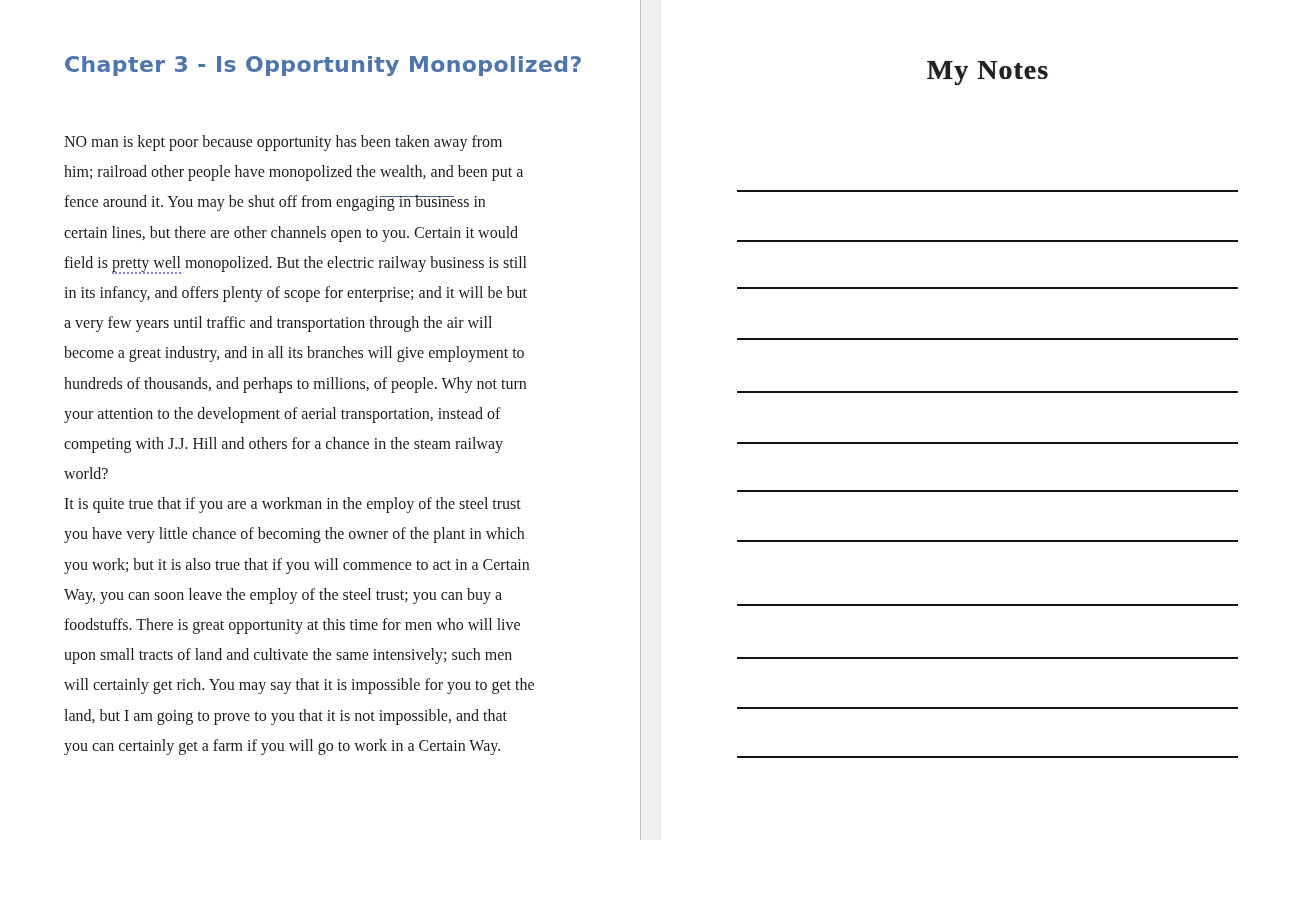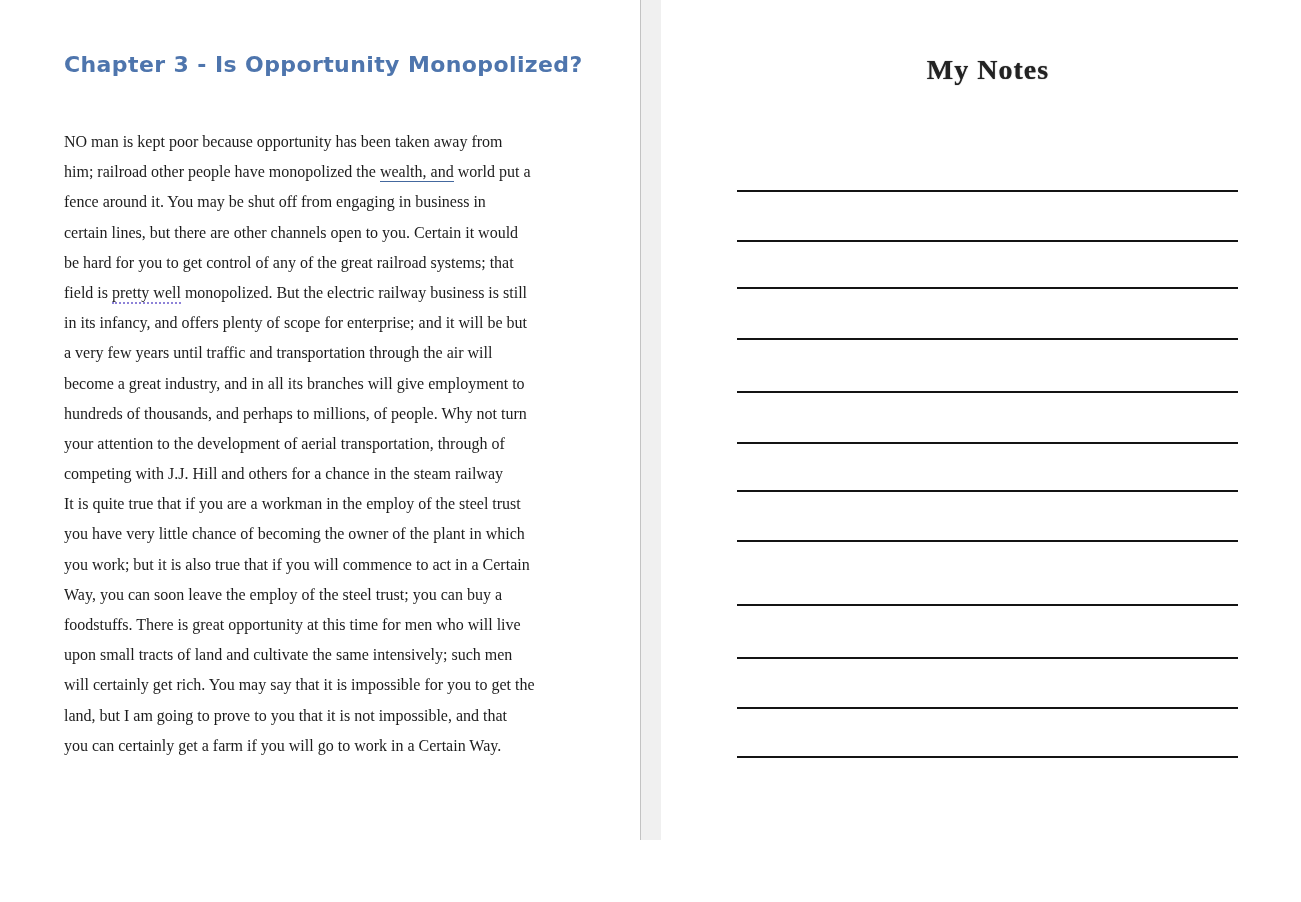--- a/index.html
+++ b/index.html
@@ -40,21 +40,21 @@
     position:absolute;left:64px;top:127px;width:540px;
     color:var(--body_text);
     font-size:16px;
   }
   .para + .para{}
   .tline{
     height:30.2px;line-height:30.2px;white-space:nowrap;
   }
   .u-solid{
     border-bottom:1.5px solid var(--underline_solid);
-    padding-bottom:1px;
+    padding-bottom:16px;
     text-align:center;
   }
   .u-dotted{
     border-bottom:2px dotted var(--underline_dotted);
     padding-bottom:1px;
   }
   .notes-heading{
     position:absolute;left:0;top:54px;width:100%;margin:0;
     padding-left:14px;box-sizing:border-box;
     text-align:center;
@@ -80,31 +80,31 @@
 <body>
 
 <div class="spread">
 
   <section class="page left">
     <h1 class="chapter-heading">Chapter 3 - Is Opportunity Monopolized?</h1>
 
     <div class="body-text">
         <div class="para">
           <div class="tline"><span>NO man is kept poor because opportunity has been taken away from</span></div>
-          <div class="tline"><span>him; railroad other people have monopolized the </span><span class="u-solid">wealth, and</span><span> world put a</span></div>
+          <div class="tline"><span>him; railroad other people have monopolized the </span><span class="u-solid">wealth, and</span><span> been put a</span></div>
           <div class="tline"><span>fence around it. You may be shut off from engaging in business in</span></div>
           <div class="tline"><span>certain lines, but there are other channels open to you. Certain it would</span></div>
-          <div class="tline"><span>be hard for you to get control of any of the great railroad systems; that</span></div>
           <div class="tline"><span>field is </span><span class="u-dotted">pretty well</span><span> monopolized. But the electric railway business is still</span></div>
           <div class="tline"><span>in its infancy, and offers plenty of scope for enterprise; and it will be but</span></div>
           <div class="tline"><span>a very few years until traffic and transportation through the air will</span></div>
           <div class="tline"><span>become a great industry, and in all its branches will give employment to</span></div>
           <div class="tline"><span>hundreds of thousands, and perhaps to millions, of people. Why not turn</span></div>
-          <div class="tline"><span>your attention to the development of aerial transportation, through of</span></div>
+          <div class="tline"><span>your attention to the development of aerial transportation, instead of</span></div>
           <div class="tline"><span>competing with J.J. Hill and others for a chance in the steam railway</span></div>
+          <div class="tline"><span>world?</span></div>
         </div>
         <div class="para">
           <div class="tline"><span>It is quite true that if you are a workman in the employ of the steel trust</span></div>
           <div class="tline"><span>you have very little chance of becoming the owner of the plant in which</span></div>
           <div class="tline"><span>you work; but it is also true that if you will commence to act in a Certain</span></div>
           <div class="tline"><span>Way, you can soon leave the employ of the steel trust; you can buy a</span></div>
           <div class="tline"><span>foodstuffs. There is great opportunity at this time for men who will live</span></div>
           <div class="tline"><span>upon small tracts of land and cultivate the same intensively; such men</span></div>
           <div class="tline"><span>will certainly get rich. You may say that it is impossible for you to get the</span></div>
           <div class="tline"><span>land, but I am going to prove to you that it is not impossible, and that</span></div>

